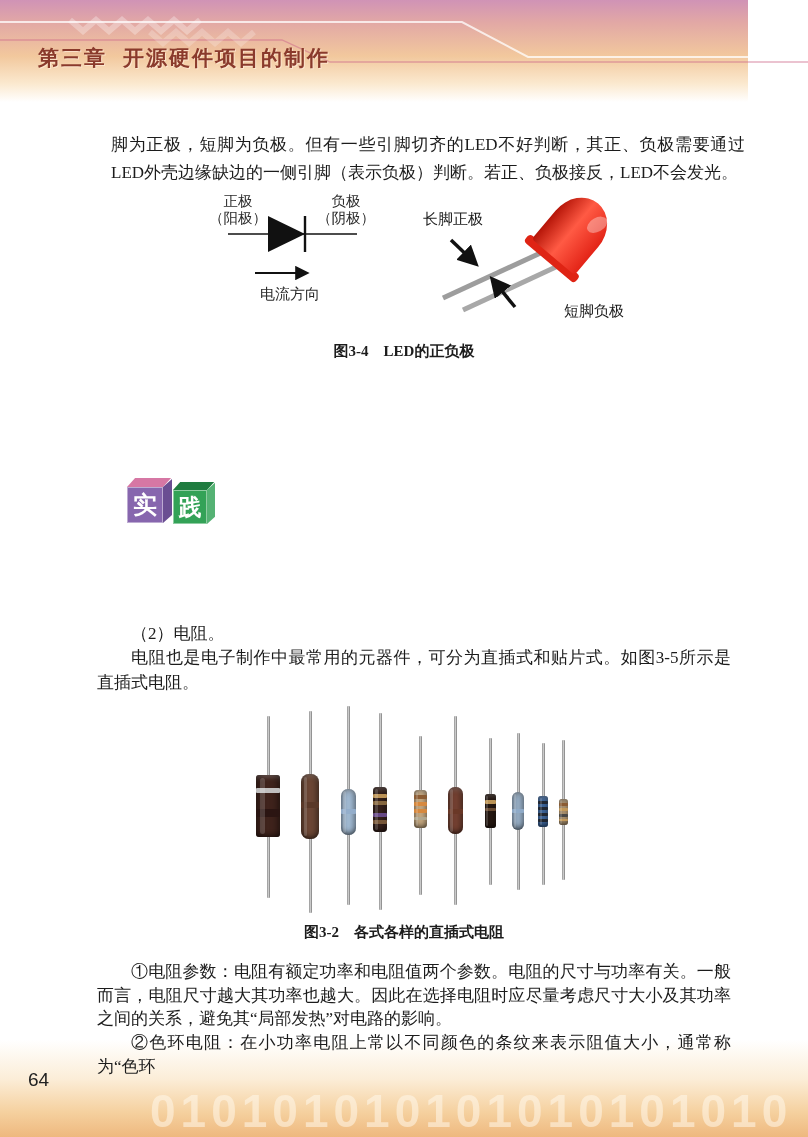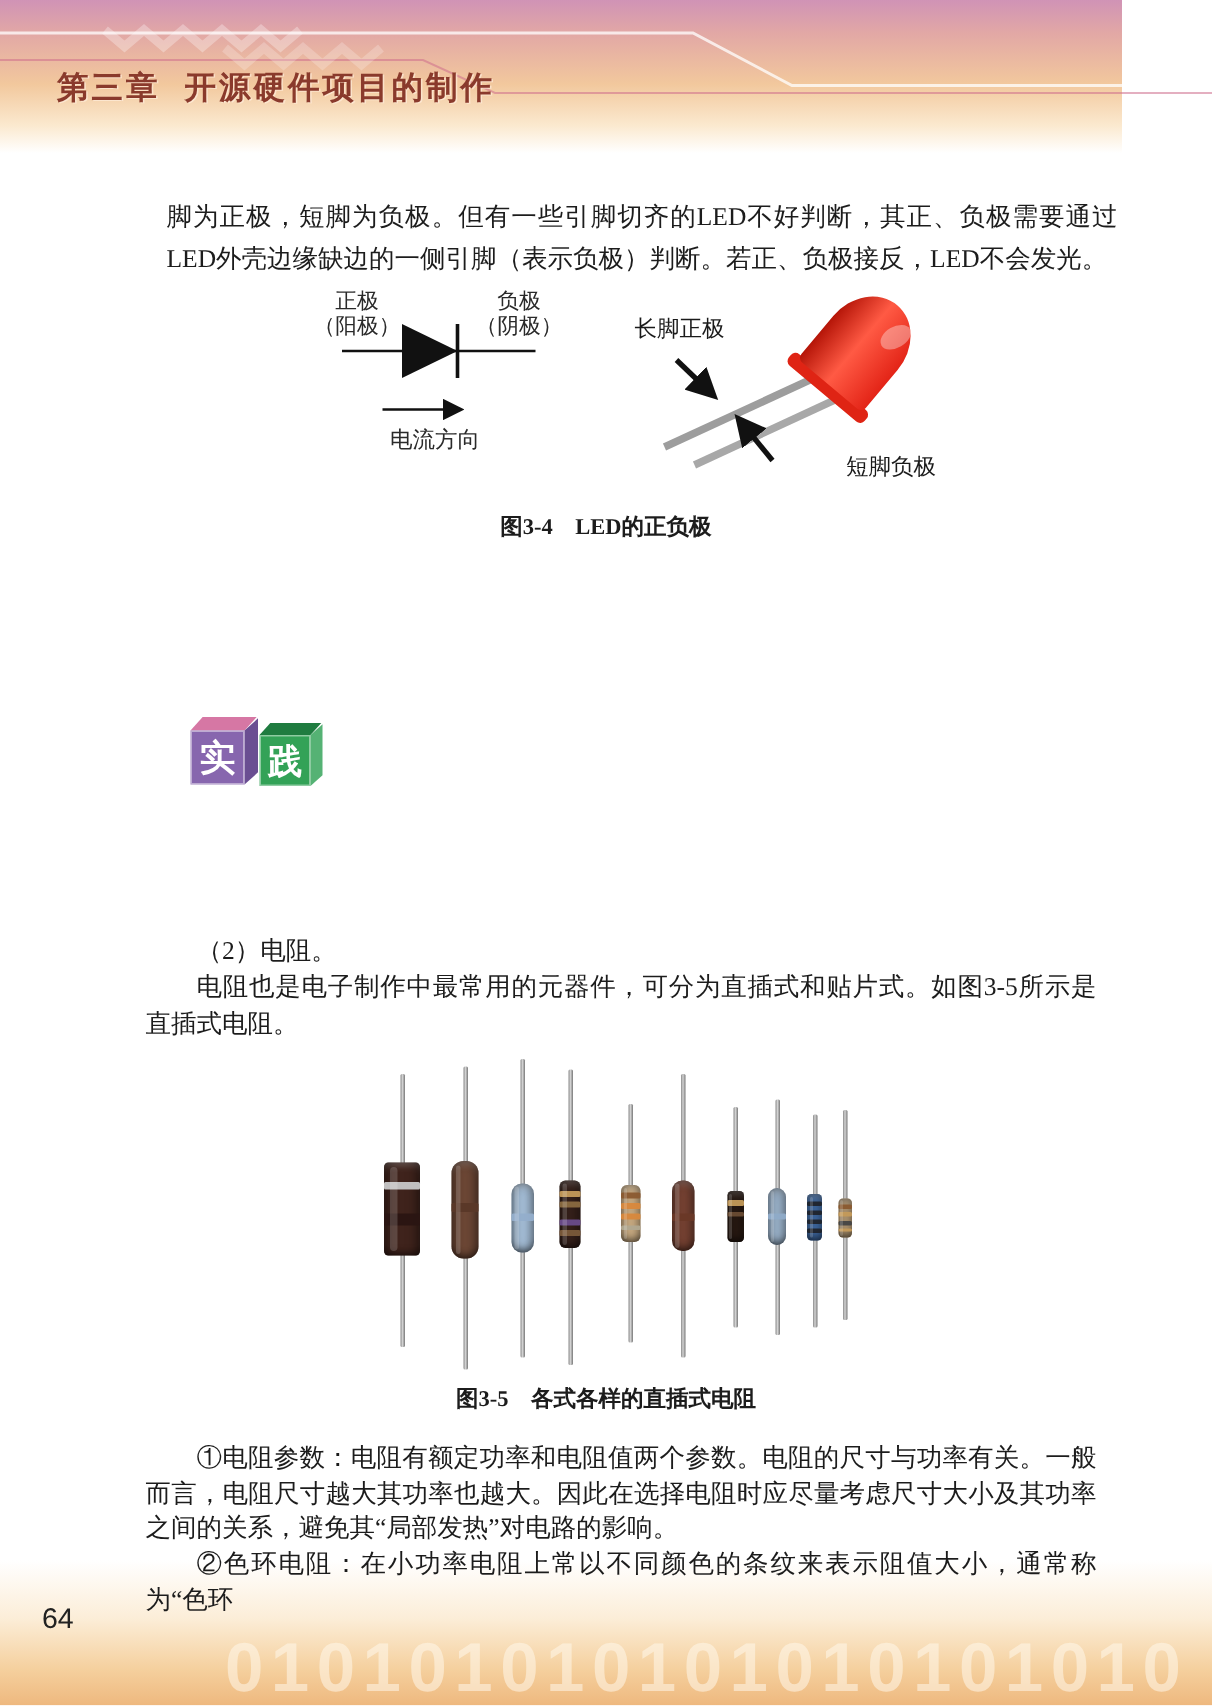--- a/index.html
+++ b/index.html
@@ -247,20 +247,20 @@
         <div class="wire" style="top: 37px; height: 140px;"></div>
         <div class="rbody" style="top: 96px; height: 26px; width: 9px; margin-left: -4.5px; background: rgb(216, 184, 140); border-radius: 3px;">
           <div class="band" style="top: 4px; height: 3px; background: rgb(138, 90, 48);"></div>
           <div class="band" style="top: 9px; height: 3px; background: rgb(196, 154, 90);"></div>
           <div class="band" style="top: 15px; height: 3px; background: rgb(68, 68, 68);"></div>
           <div class="band" style="top: 20px; height: 2px; background: rgb(196, 154, 90);"></div>
         </div>
       </div>
     </div>
 
-  <div class="caption cap2">图3-5　各式各样的直插式电阻</div>
+  <div class="caption cap2">图3-2　各式各样的直插式电阻</div>
 
   <div class="para indent p-rings">②色环电阻：在小功率电阻上常以不同颜色的条纹来表示阻值大小，通常称为“色环</div>
   <div class="para indent p-params">①电阻参数：电阻有额定功率和电阻值两个参数。电阻的尺寸与功率有关。一般而言，电阻尺寸越大其功率也越大。因此在选择电阻时应尽量考虑尺寸大小及其功率之间的关系，避免其“局部发热”对电路的影响。</div>
 
   <div class="pagenum">64</div>
 
 </div>
 
 </body></html>

